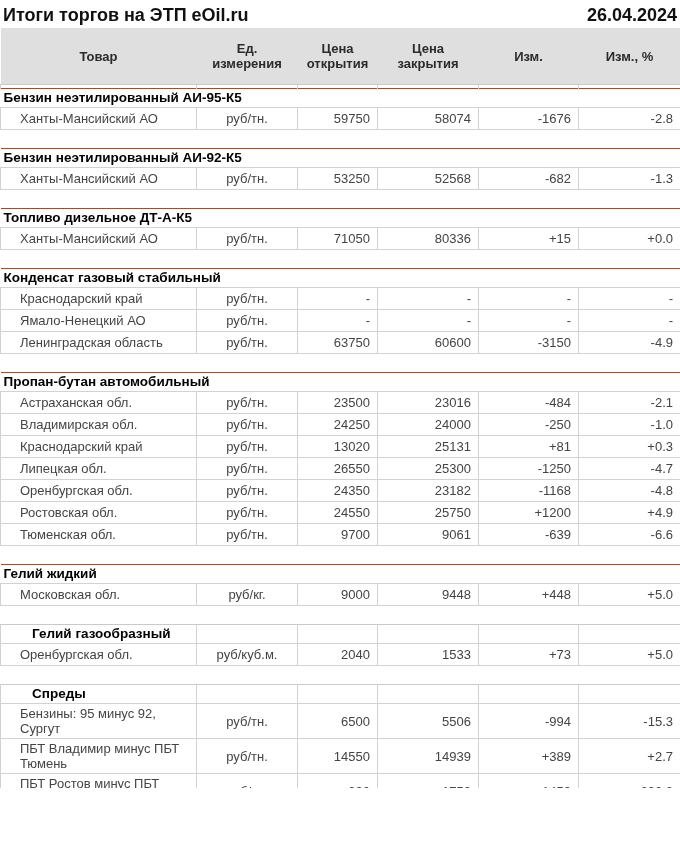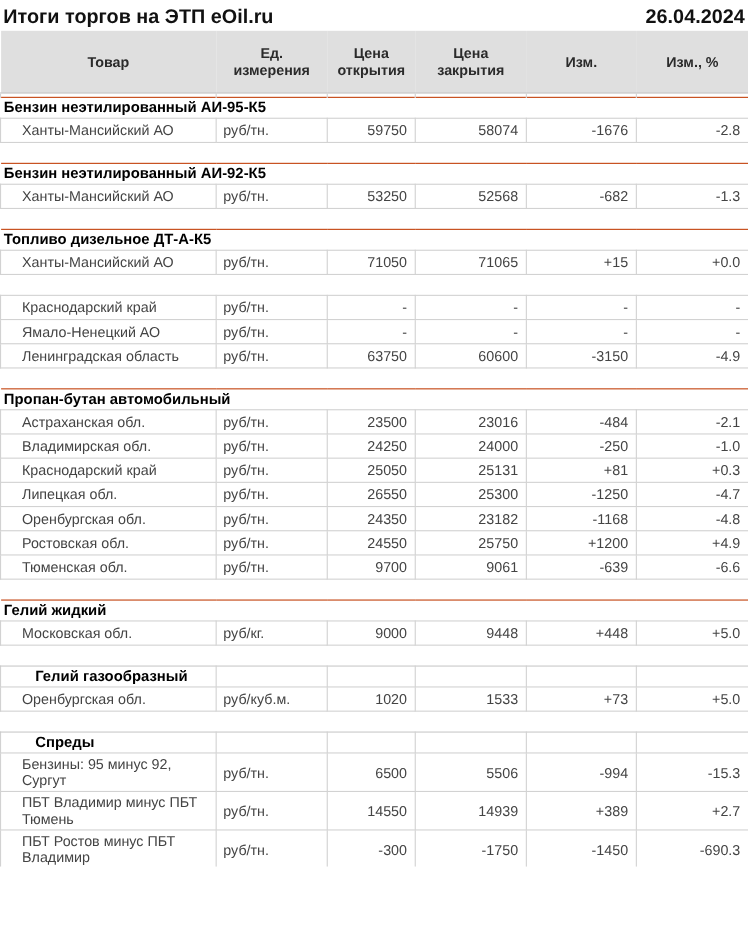--- a/index.html
+++ b/index.html
@@ -82,21 +82,21 @@
   tr.row-data td {
     height: 22px;
     font-size: 13px;
     color: #444444;
     vertical-align: middle;
     border: 1px solid #d2d2d2;
     padding: 2px 6px;
     line-height: 15px;
   }
   tr.row-data td.c-left   { text-align: left;  padding-left: 19px; }
-  tr.row-data td.c-center { }
+  tr.row-data td.c-center { text-align: center; }
   tr.row-data td.c-num    { text-align: right; padding-right: 7px; }
 
   td.v-neg { color: #c00000; }
   td.v-pos { color: #008000; }
 
   .bottom-strip {
     height: 8px;
     background: #dfdfdf;
     border-top: 1px solid #c9c9c9;
     width: 680px;
@@ -168,26 +168,29 @@
         <tr class="row-spacer">
           <td colspan="6"></td>
         </tr>
         <tr class="row-section">
           <td colspan="6">Топливо дизельное ДТ-А-К5</td>
         </tr>
         <tr class="row-data">
           <td class="c-left">Ханты-Мансийский АО</td>
           <td class="c-center">руб/тн.</td>
           <td class="c-num">71050</td>
-          <td class="c-num">71065</td>
+          <td class="c-num">80336</td>
           <td class="c-num v-pos">+15</td>
           <td class="c-num v-pos">+0.0</td>
         </tr>
         <tr class="row-spacer">
           <td colspan="6"></td>
+        </tr>
+        <tr class="row-section">
+          <td colspan="6">Конденсат газовый стабильный</td>
         </tr>
         <tr class="row-data">
           <td class="c-left">Краснодарский край</td>
           <td class="c-center">руб/тн.</td>
           <td class="c-num">-</td>
           <td class="c-num">-</td>
           <td class="c-num v-pos">-</td>
           <td class="c-num v-pos">-</td>
         </tr>
         <tr class="row-data">
@@ -224,21 +227,21 @@
           <td class="c-left">Владимирская обл.</td>
           <td class="c-center">руб/тн.</td>
           <td class="c-num">24250</td>
           <td class="c-num">24000</td>
           <td class="c-num v-neg">-250</td>
           <td class="c-num v-neg">-1.0</td>
         </tr>
         <tr class="row-data">
           <td class="c-left">Краснодарский край</td>
           <td class="c-center">руб/тн.</td>
-          <td class="c-num">25050</td>
+          <td class="c-num">13020</td>
           <td class="c-num">25131</td>
           <td class="c-num v-pos">+81</td>
           <td class="c-num v-pos">+0.3</td>
         </tr>
         <tr class="row-data">
           <td class="c-left">Липецкая обл.</td>
           <td class="c-center">руб/тн.</td>
           <td class="c-num">26550</td>
           <td class="c-num">25300</td>
           <td class="c-num v-neg">-1250</td>
@@ -289,21 +292,21 @@
           <td>Гелий газообразный</td>
           <td></td>
           <td></td>
           <td></td>
           <td></td>
           <td></td>
         </tr>
         <tr class="row-data">
           <td class="c-left">Оренбургская обл.</td>
           <td class="c-center">руб/куб.м.</td>
-          <td class="c-num">1020</td>
+          <td class="c-num">2040</td>
           <td class="c-num">1533</td>
           <td class="c-num v-pos">+73</td>
           <td class="c-num v-pos">+5.0</td>
         </tr>
         <tr class="row-spacer">
           <td colspan="6"></td>
         </tr>
         <tr class="row-section bordered">
           <td>Спреды</td>
           <td></td>

